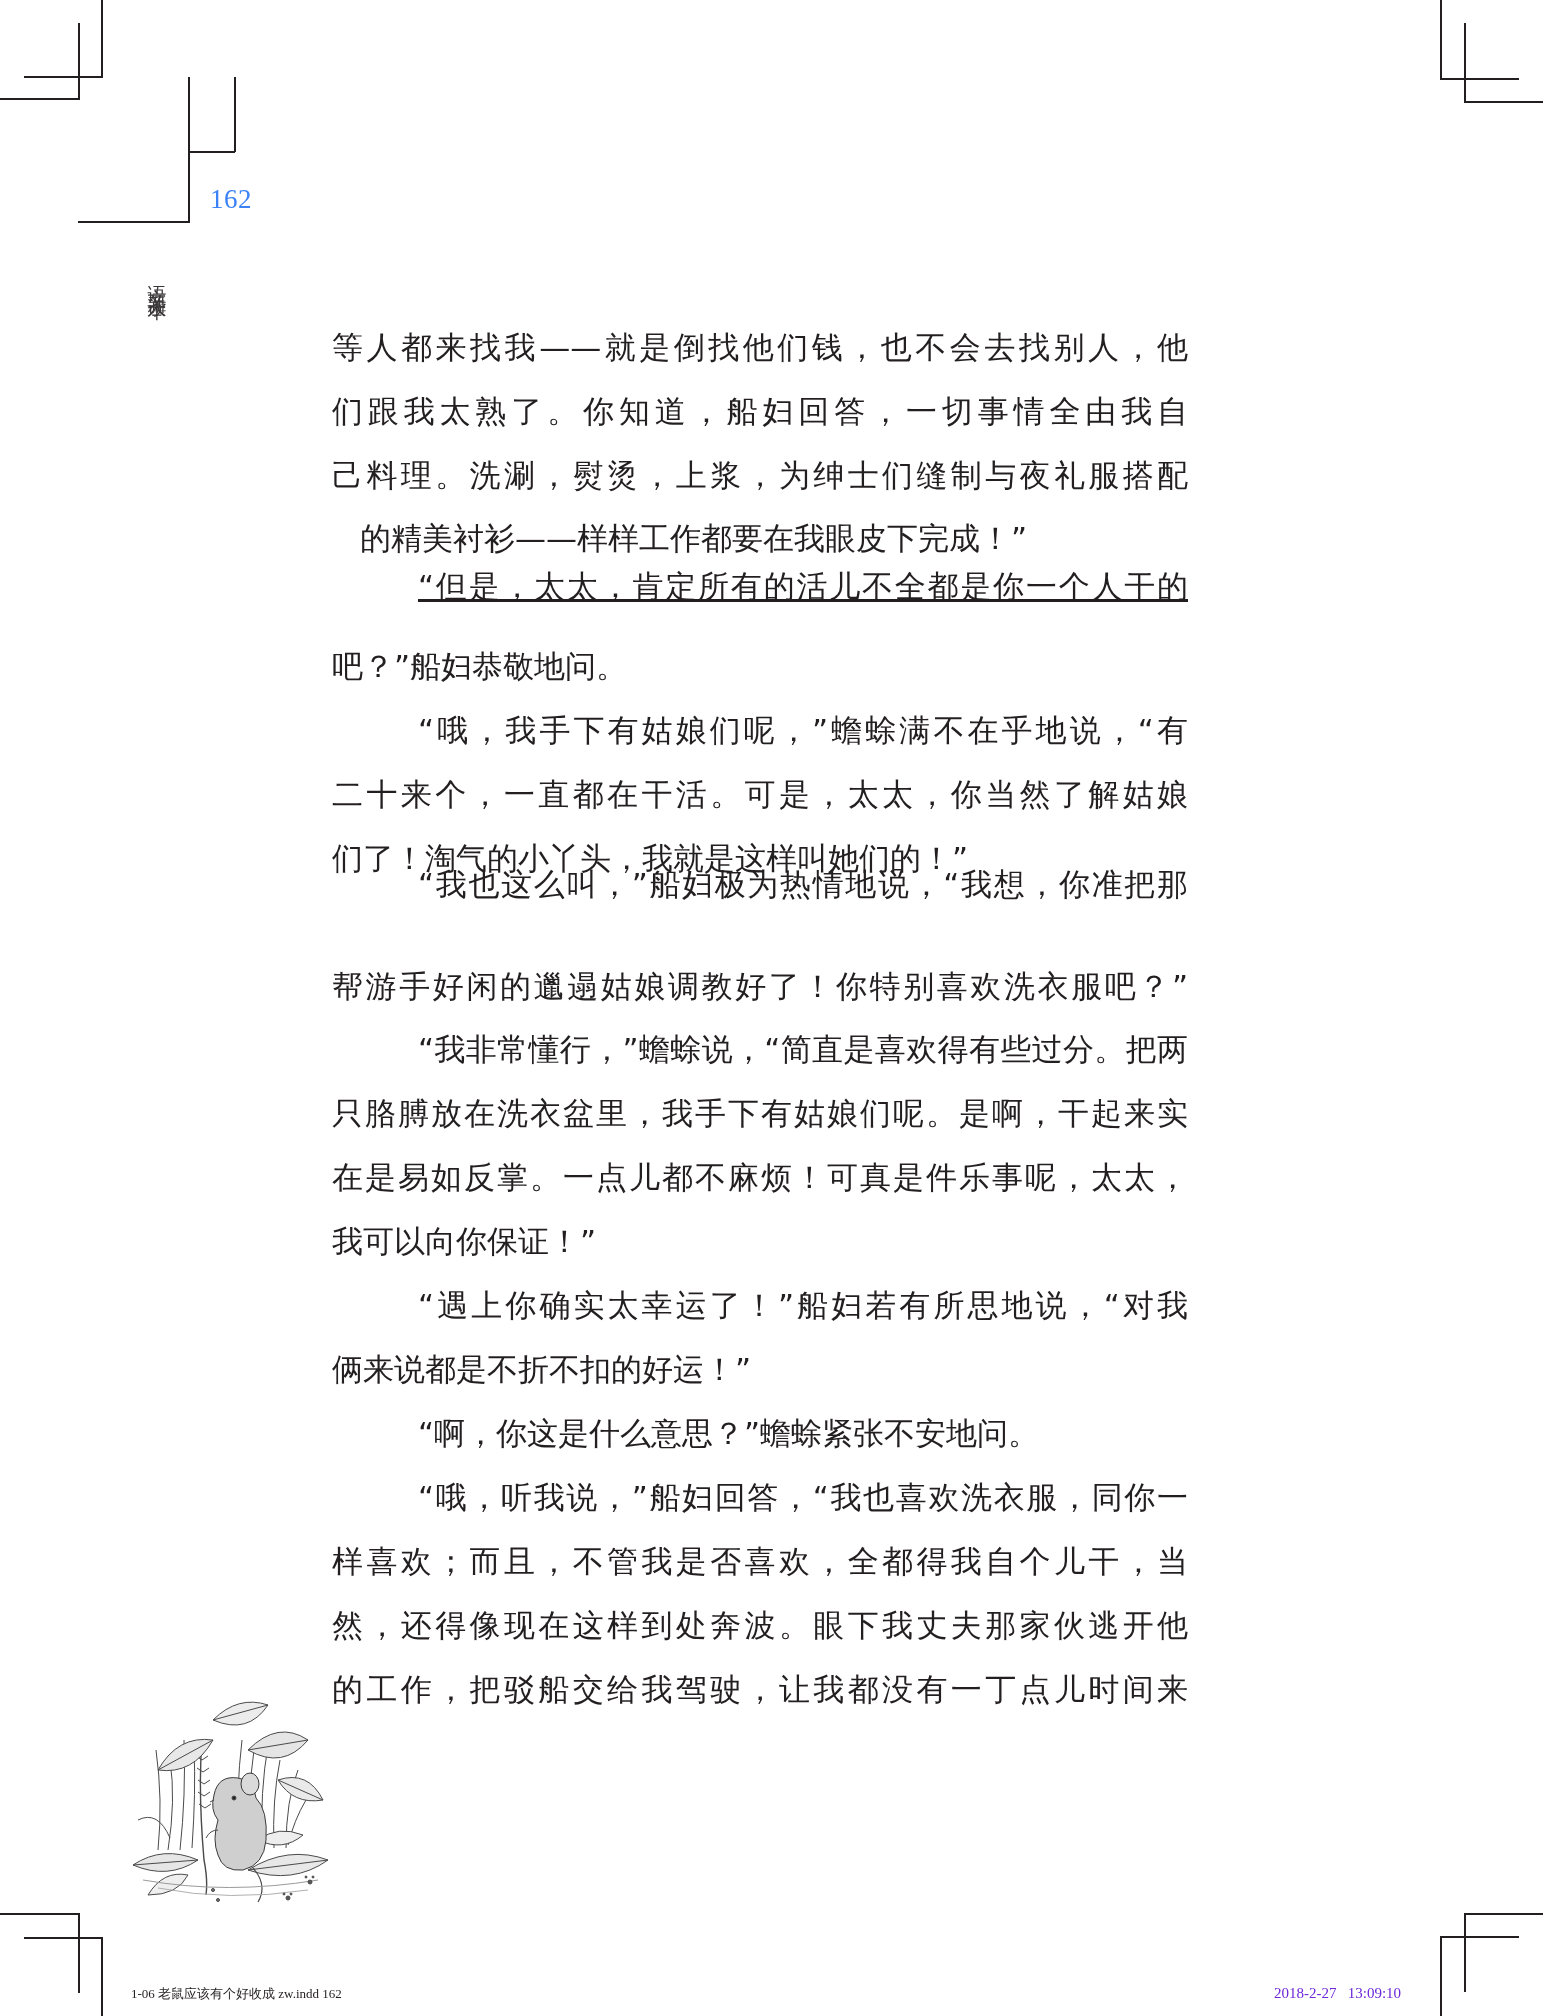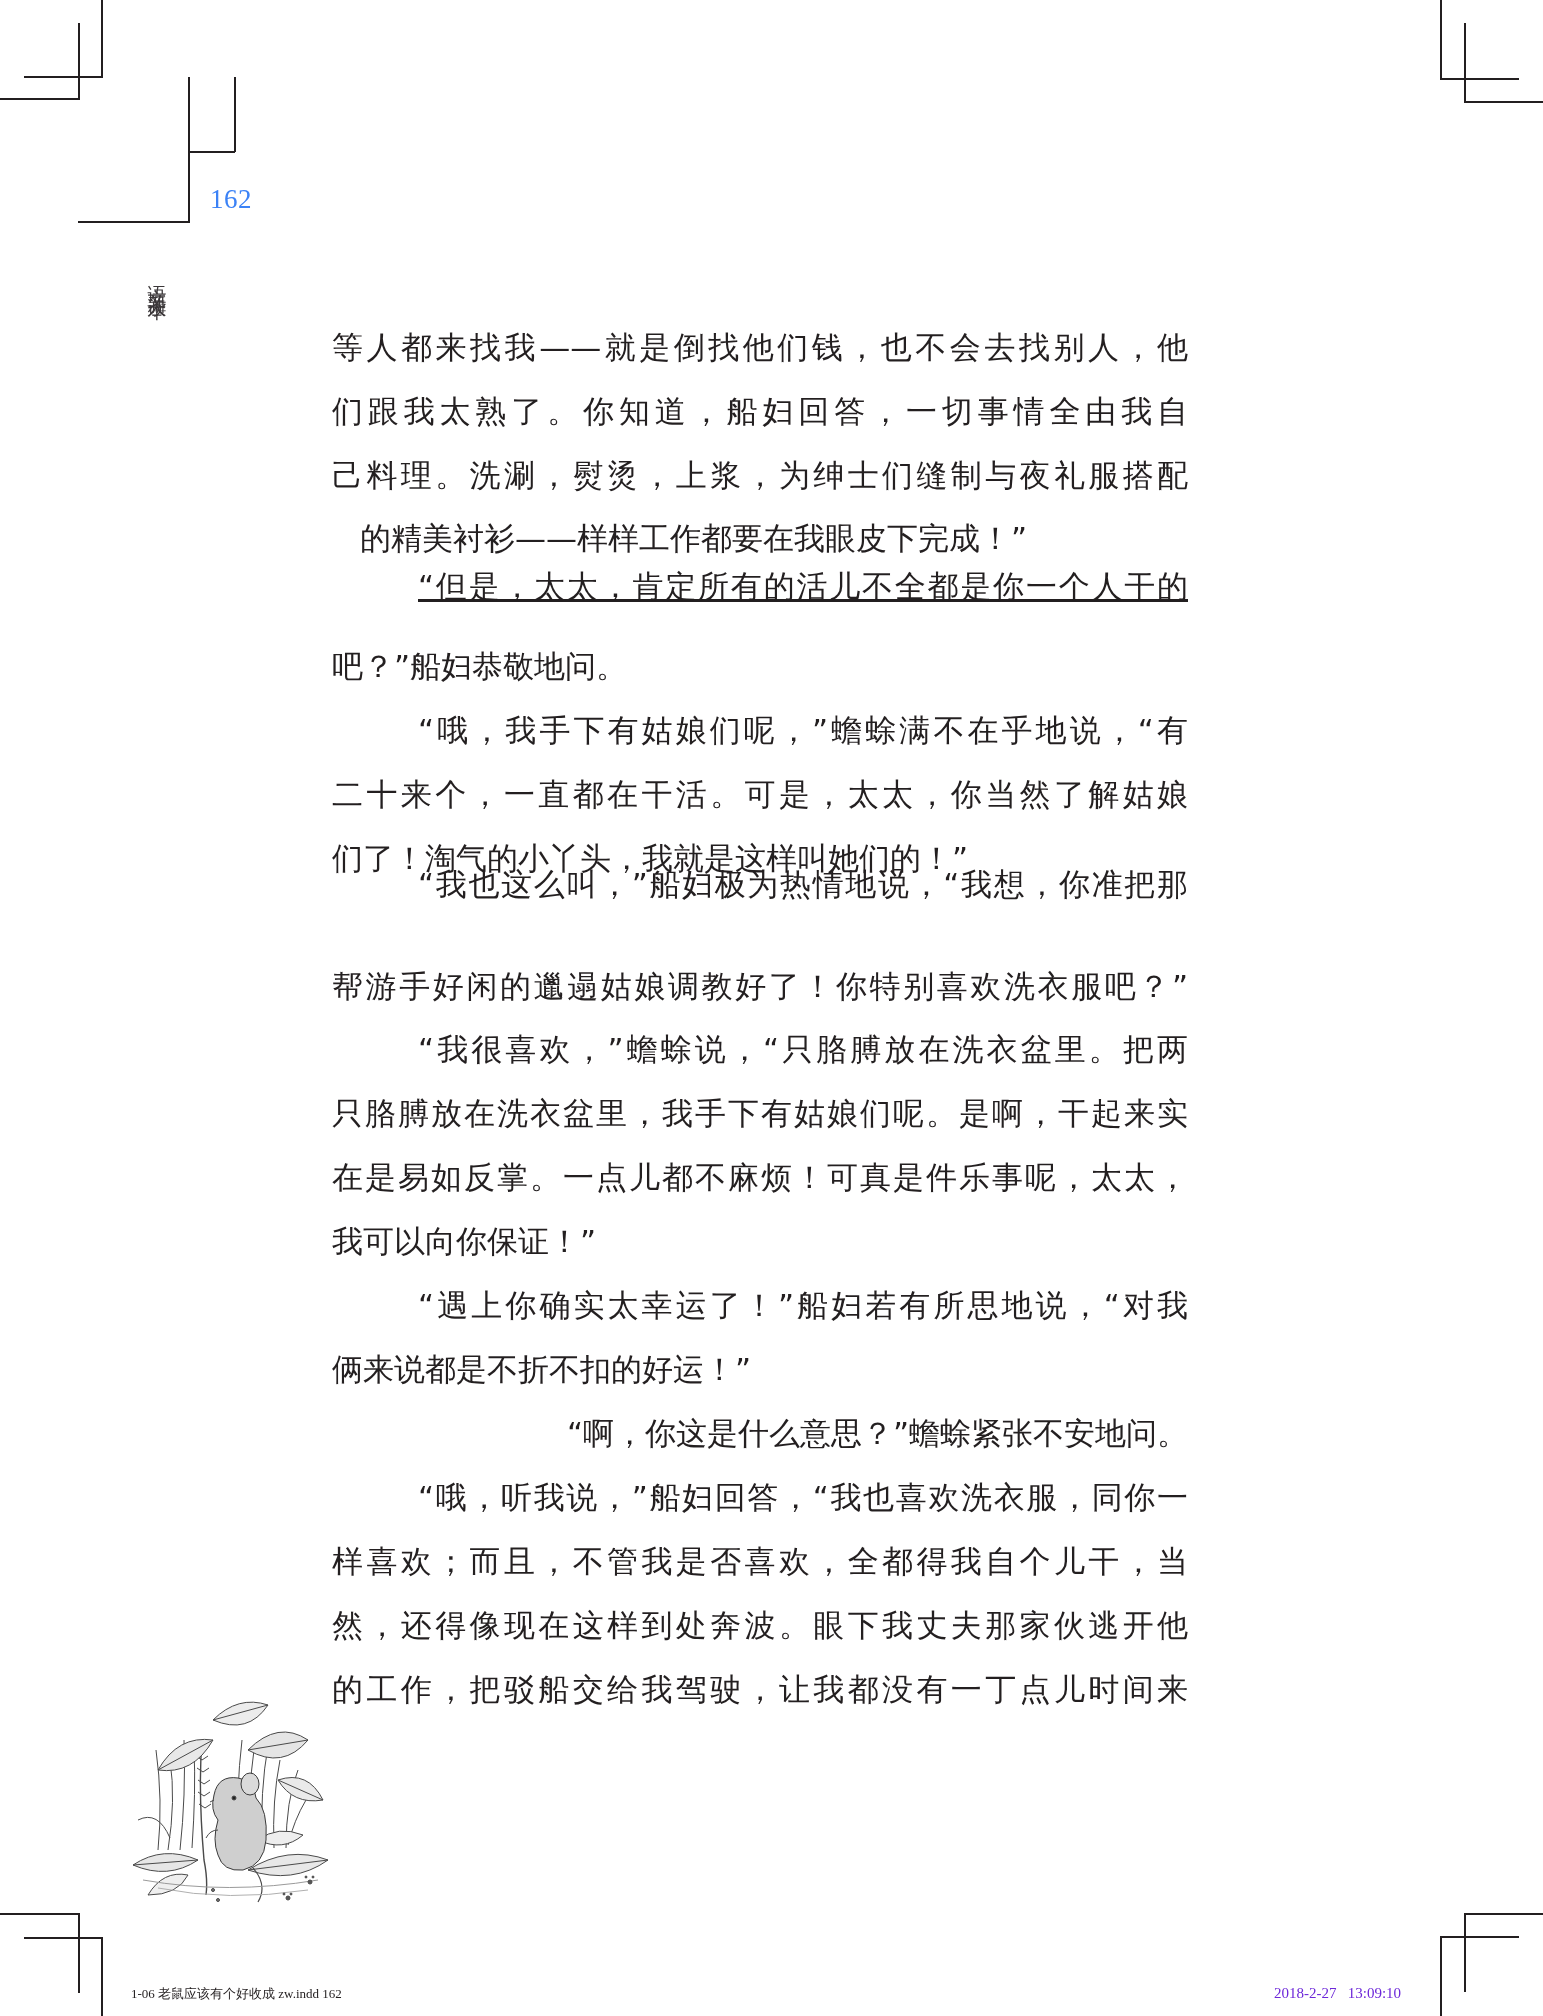--- a/index.html
+++ b/index.html
@@ -3,21 +3,21 @@
 <meta charset="utf-8">
 <style>
   html, body { margin: 0; padding: 0; background: #ffffff; }
   body { width: 1543px; height: 2016px; position: relative; overflow: hidden; color: #231f20; }
   .ln { position: absolute; background: #231f20; }
   .page-number { position: absolute; left: 210px; top: 184px; font-family: "Liberation Serif", "DejaVu Serif", serif; font-size: 27px; color: #3b82f6; letter-spacing: 0.5px; }
   .running-head { position: absolute; left: 146px; top: 270px; width: 24px; font-family: "DejaVu Sans", "Liberation Sans", sans-serif; font-size: 19px; line-height: 24px; color: #3a3638; text-align: center; writing-mode: vertical-rl; letter-spacing: 4px; }
   .body-text { position: absolute; left: 332px; top: 0; width: 856px; font-family: "DejaVu Sans", "Liberation Sans", sans-serif; font-size: 31px; color: #231f20; }
   .line { position: absolute; left: 0; height: 40px; line-height: 40px; white-space: nowrap; width: 856px; }
   .line.full { text-align: justify; text-align-last: justify; }
-  .line.indent { padding-left: 86px; box-sizing: border-box; text-align: right; }
+  .line.indent { padding-left: 86px; box-sizing: border-box; }
   .illustration { position: absolute; left: 118px; top: 1680px; width: 222px; height: 228px; }
   .footer-left { position: absolute; left: 131px; top: 1985px; font-family: "Liberation Serif", "DejaVu Serif", serif; font-size: 13px; color: #231f20; white-space: nowrap; }
   .footer-right { position: absolute; left: 1274px; top: 1985px; font-family: "Liberation Serif", "DejaVu Serif", serif; font-size: 15px; color: #6d28d9; white-space: pre; }
 </style>
 </head>
 <body>
 
 <div class="ln" style="left:101px;top:0;width:1.5px;height:78px;"></div>
 <div class="ln" style="left:24px;top:76px;width:79px;height:1.5px;"></div>
 <div class="ln" style="left:78px;top:23px;width:1.5px;height:77px;"></div>
@@ -51,21 +51,21 @@
     <div class="line full" style="top: 391px;">们跟我太熟了。你知道，船妇回答，一切事情全由我自</div>
     <div class="line full" style="top: 455px;">己料理。洗涮，熨烫，上浆，为绅士们缝制与夜礼服搭配</div>
     <div class="line" style="top: 518px; margin-left: 28px;">的精美衬衫——样样工作都要在我眼皮下完成！”</div>
     <div class="line full indent" style="top: 566px; text-decoration: underline;">“但是，太太，肯定所有的活儿不全都是你一个人干的</div>
     <div class="line" style="top: 646px;">吧？”船妇恭敬地问。</div>
     <div class="line full indent" style="top: 710px;">“哦，我手下有姑娘们呢，”蟾蜍满不在乎地说，“有</div>
     <div class="line full" style="top: 774px;">二十来个，一直都在干活。可是，太太，你当然了解姑娘</div>
     <div class="line" style="top: 838px;">们了！淘气的小丫头，我就是这样叫她们的！”</div>
     <div class="line full indent" style="top: 852px; margin-top: 12px;">“我也这么叫，”船妇极为热情地说，“我想，你准把那</div>
     <div class="line full" style="top: 966px;">帮游手好闲的邋遢姑娘调教好了！你特别喜欢洗衣服吧？”</div>
-    <div class="line full indent" style="top: 1029px;">“我很喜欢，”蟾蜍说，“只胳膊放在洗衣盆里。把两</div>
+    <div class="line full indent" style="top: 1029px;">“我非常懂行，”蟾蜍说，“简直是喜欢得有些过分。把两</div>
     <div class="line full" style="top: 1093px;">只胳膊放在洗衣盆里，我手下有姑娘们呢。是啊，干起来实</div>
     <div class="line full" style="top: 1157px;">在是易如反掌。一点儿都不麻烦！可真是件乐事呢，太太，</div>
     <div class="line" style="top: 1221px;">我可以向你保证！”</div>
     <div class="line full indent" style="top: 1285px;">“遇上你确实太幸运了！”船妇若有所思地说，“对我</div>
     <div class="line" style="top: 1349px;">俩来说都是不折不扣的好运！”</div>
     <div class="line indent" style="top: 1413px;">“啊，你这是什么意思？”蟾蜍紧张不安地问。</div>
     <div class="line full indent" style="top: 1477px;">“哦，听我说，”船妇回答，“我也喜欢洗衣服，同你一</div>
     <div class="line full" style="top: 1541px;">样喜欢；而且，不管我是否喜欢，全都得我自个儿干，当</div>
     <div class="line full" style="top: 1605px;">然，还得像现在这样到处奔波。眼下我丈夫那家伙逃开他</div>
     <div class="line full" style="top: 1669px;">的工作，把驳船交给我驾驶，让我都没有一丁点儿时间来</div>

